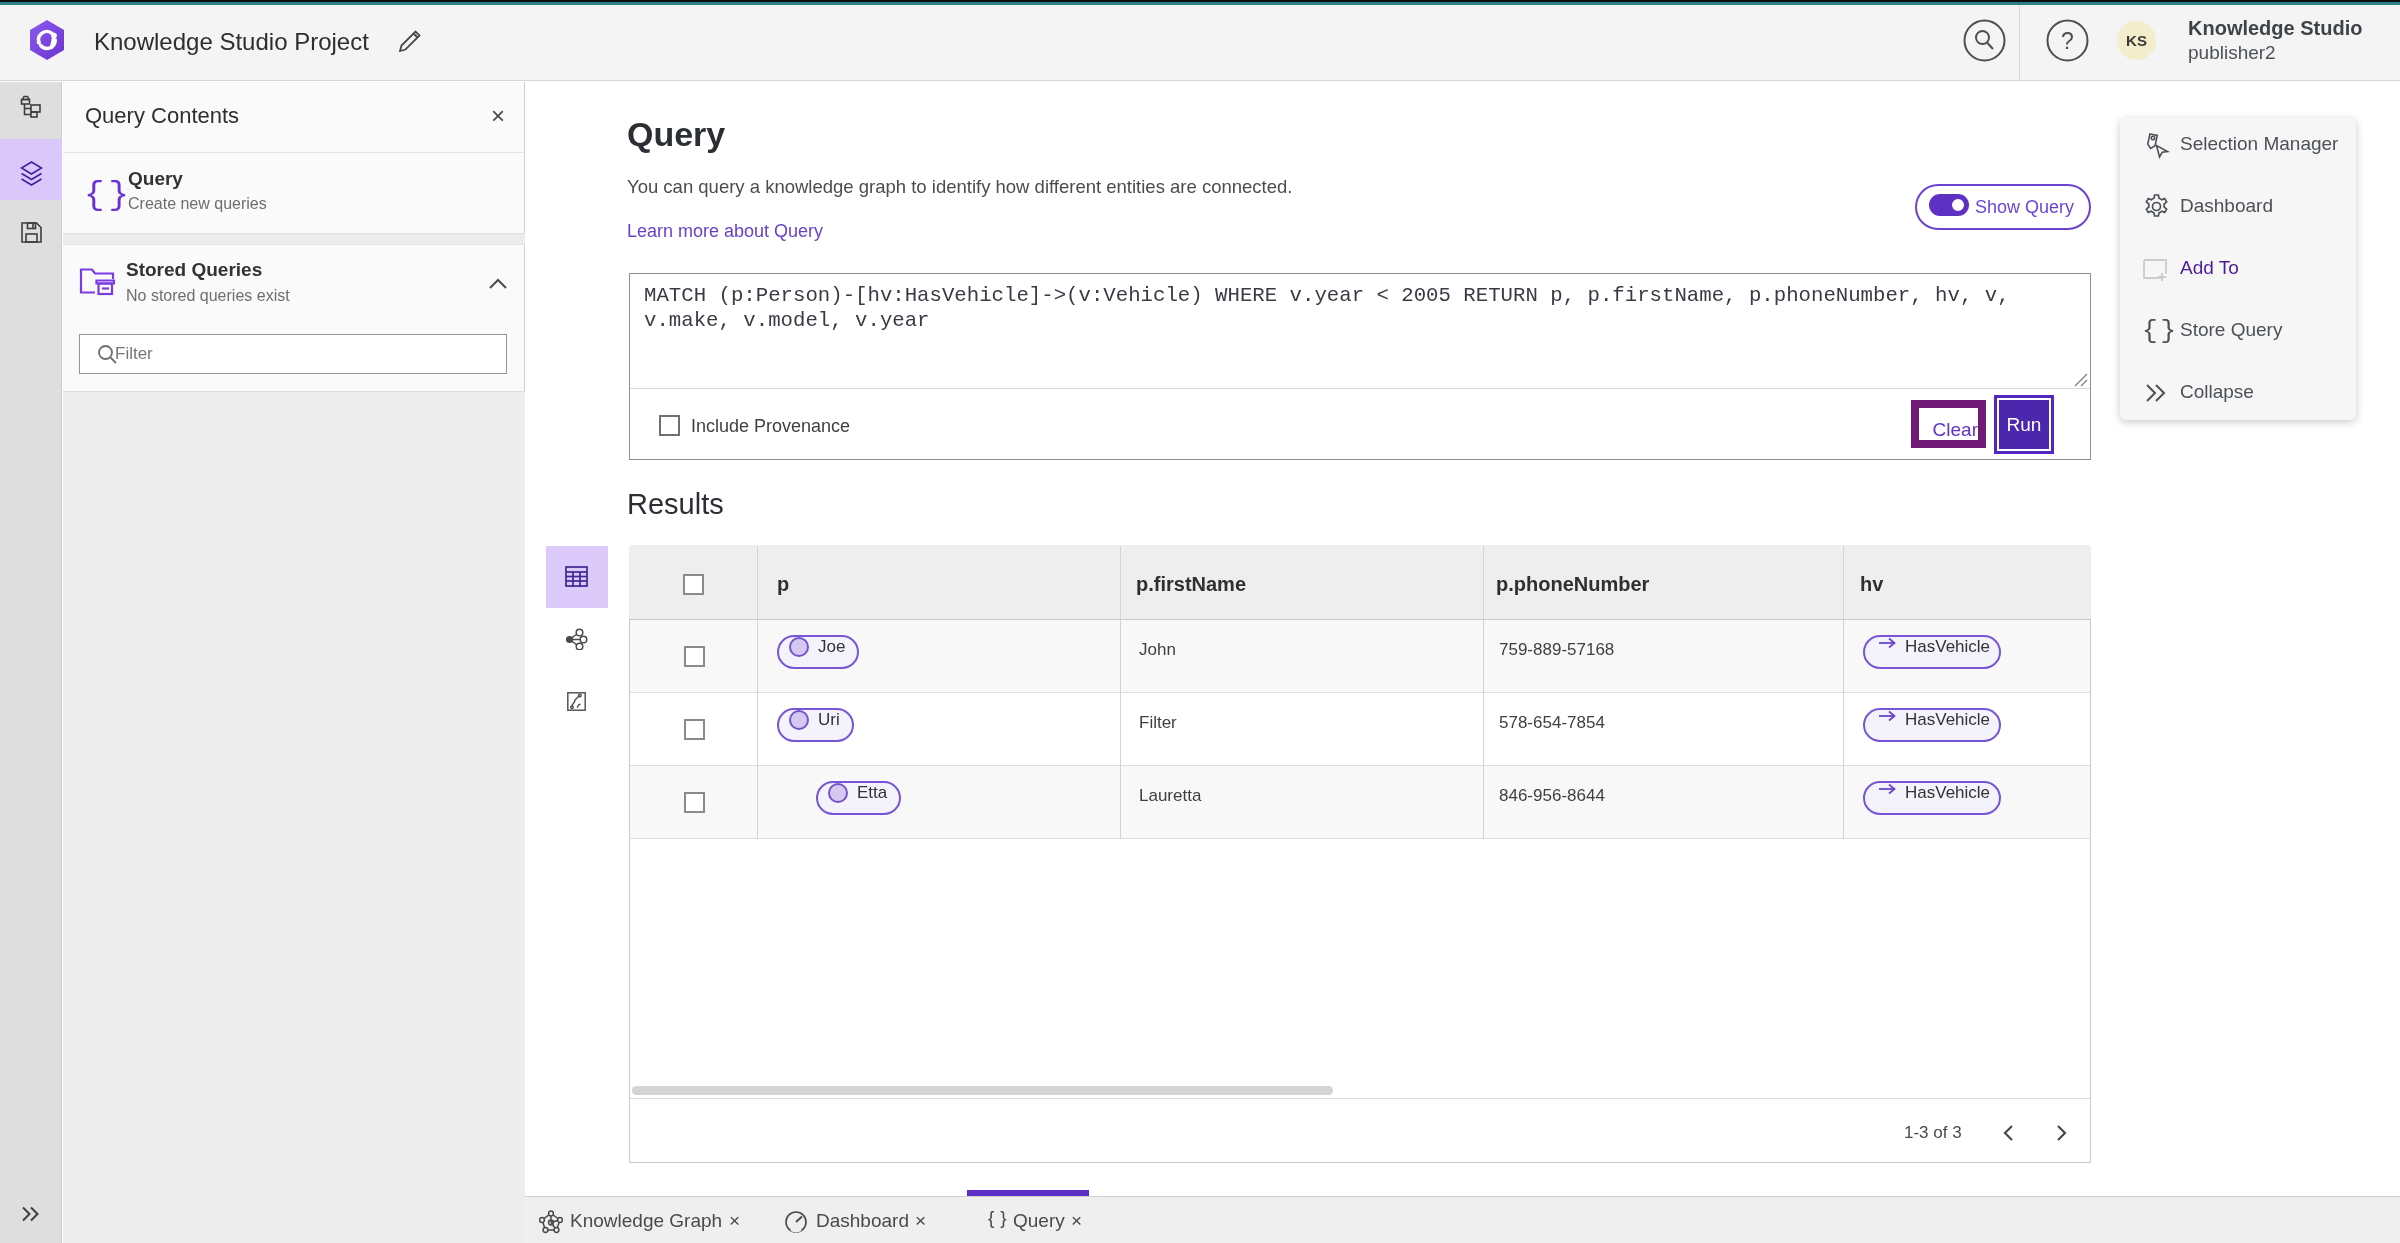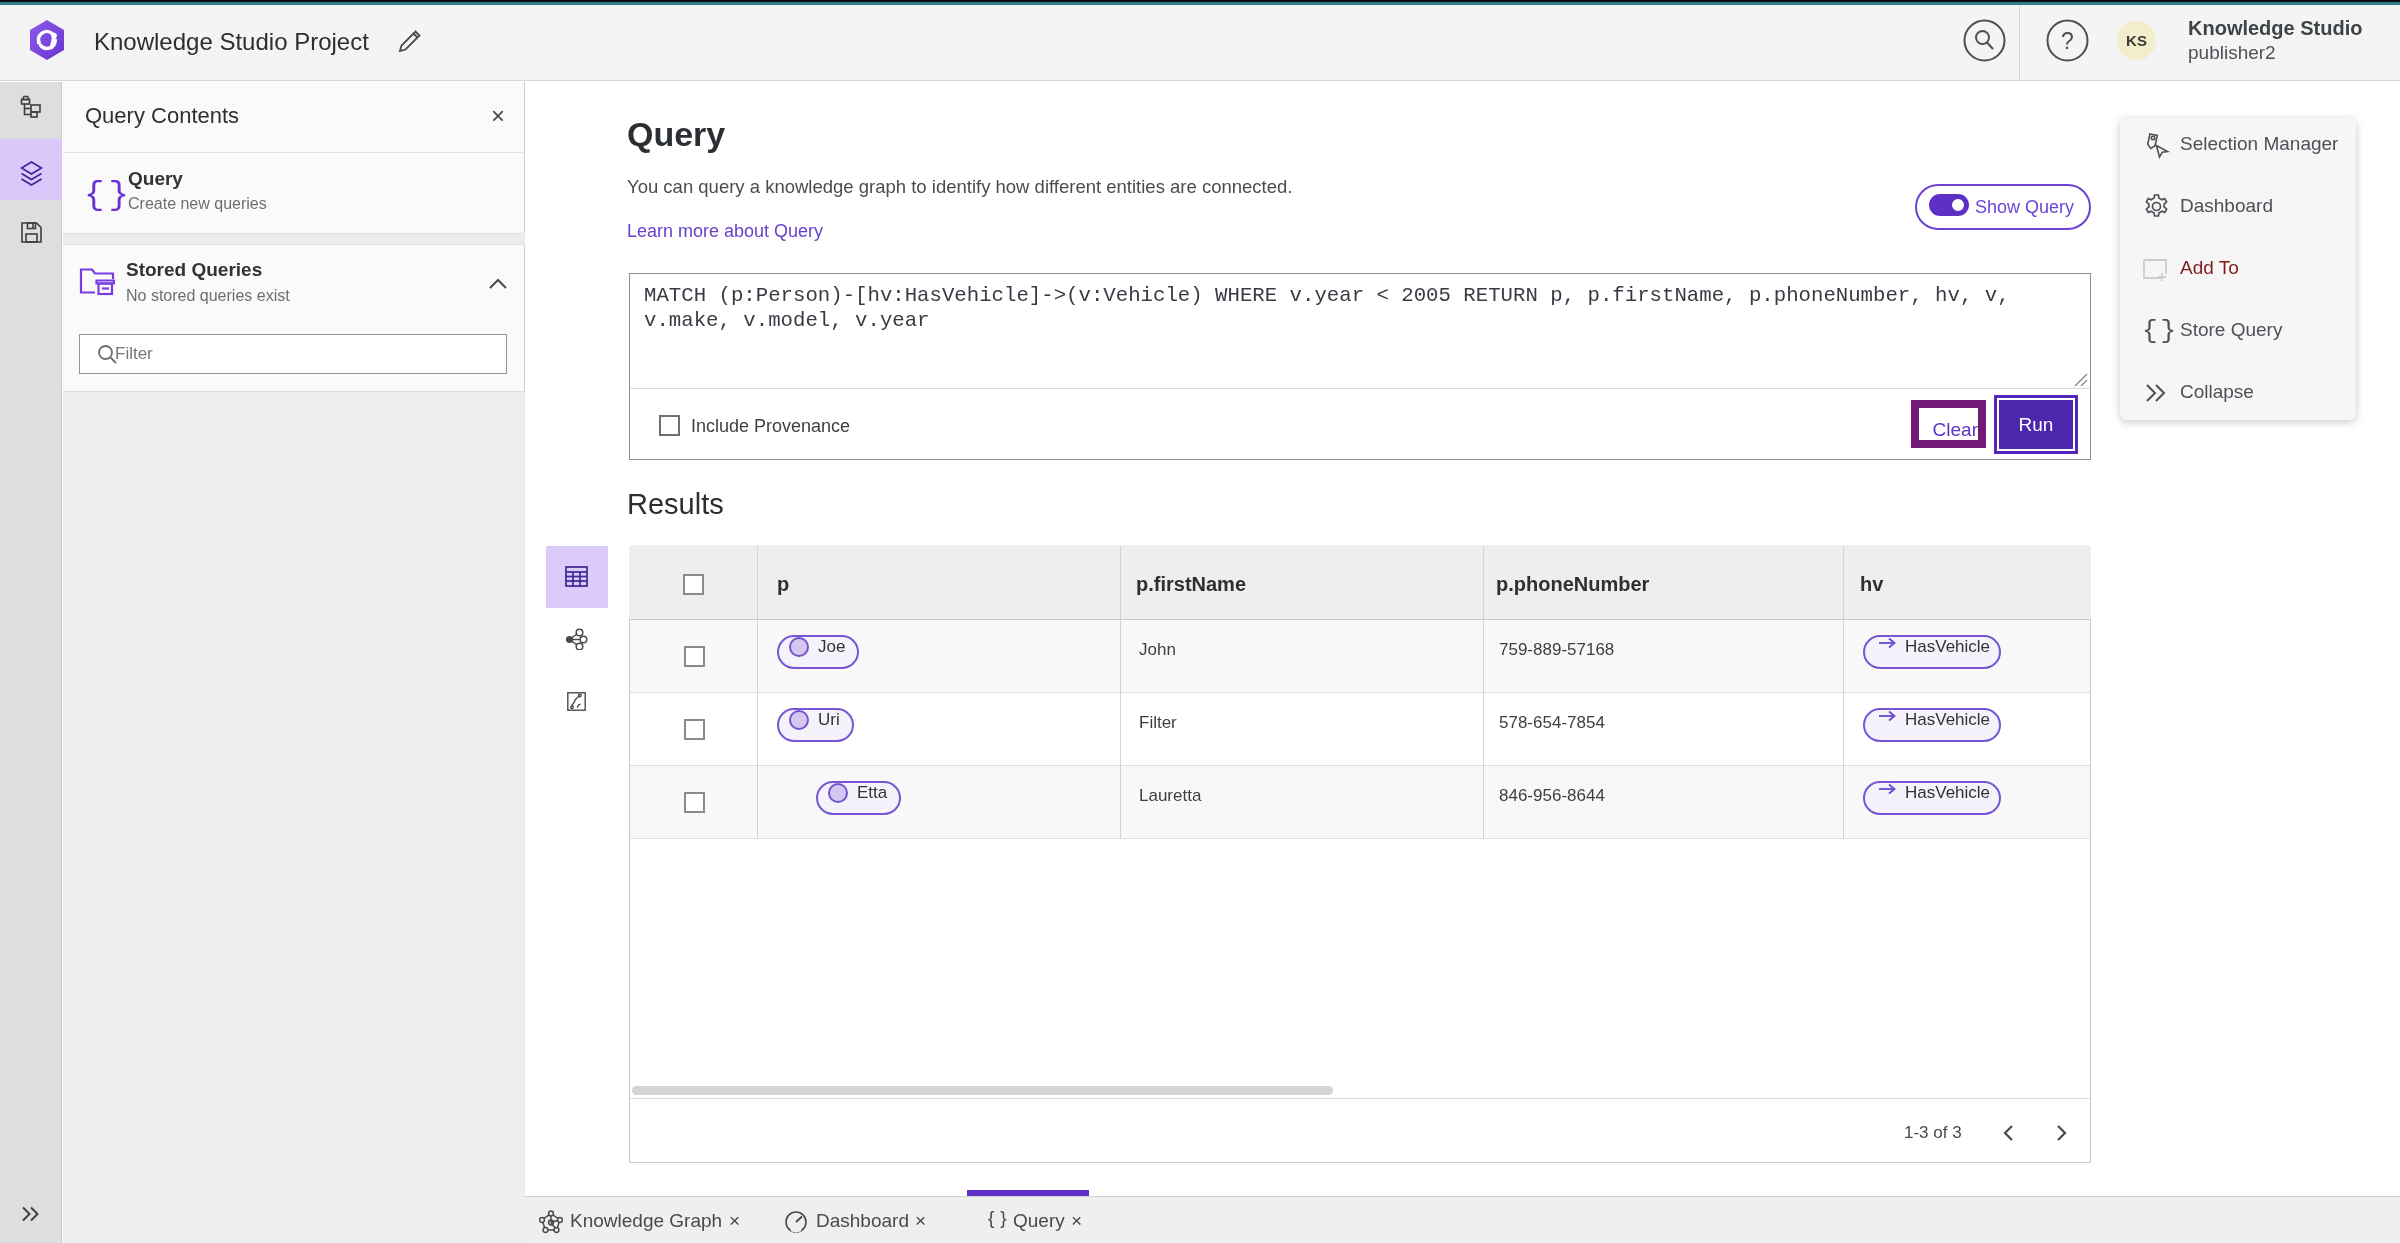--- a/index.html
+++ b/index.html
@@ -33,21 +33,21 @@
 #togglepill{left:1915px;top:184px;width:176px;height:46px;border:2px solid #6d43d2;border-radius:23px;background:#fff}
 #toggletrack{left:1929px;top:194px;width:40px;height:22px;border-radius:11px;background:#5e30c4}
 #toggleknob{left:1949px;top:196px;width:18px;height:18px;border-radius:50%;background:#fff;border:3px solid #5e30c4}
 #togglelabel{left:1975px;top:197px;font-size:18px;color:#6a46d4}
 #qbox{left:629px;top:273px;width:1462px;height:187px;border:1px solid #8e8e8e}
 #qtext{left:644px;top:283px;width:1440px;font-family:"Liberation Mono",monospace;font-size:20.7px;line-height:25px;color:#3a3a44;white-space:pre-wrap}
 #qdivider{left:630px;top:388px;width:1460px;height:1px;background:#dadada}
 #incbox{left:659px;top:415px;width:21px;height:21px;border:2px solid #6f6f6f;background:#fff}
 #inclabel{left:691px;top:416px;font-size:18px;color:#3f3f3f}
 #clearbtn{left:1911px;top:400px;width:75px;height:48px;border:8px solid #701a75;color:#5d33c8;font-size:19px;text-align:right;line-height:44px}
-#runbtn{left:1994px;top:395px;width:84px;height:59px;border:3px solid #5327bd;background:#4c26ad;box-shadow:inset 0 0 0 2px #fff;color:#fff;font-size:19px;text-align:center;line-height:53px}
+#runbtn{left:1994px;top:395px;width:60px;height:59px;border:3px solid #5327bd;background:#4c26ad;box-shadow:inset 0 0 0 2px #fff;color:#fff;font-size:19px;text-align:center;line-height:53px}
 h2.r{left:627px;top:488px;font-size:29px;font-weight:400;color:#2b2f33;position:absolute}
 #tbtool1{left:546px;top:546px;width:62px;height:62px;background:#dccbfa}
 #tablebox{left:629px;top:545px;width:1462px;height:618px;border:1px solid #c9c9c9;border-radius:4px 4px 0 0}
 #thead{left:629px;top:545px;width:1462px;height:75px;background:#eeeeee;border-bottom:1px solid #c9c9c9;border-radius:4px 4px 0 0}
 .th{position:absolute;font-size:20px;font-weight:700;color:#2f2f2f}
 .cell{position:absolute;font-size:17px;color:#3f3f3f}
 .row1{left:630px;top:620px;width:1460px;height:73px;background:#f8f8f8;border-bottom:1px solid #dedede}
 .row2{left:630px;top:693px;width:1460px;height:73px;background:#ffffff;border-bottom:1px solid #dedede}
 .row3{left:630px;top:766px;width:1460px;height:73px;background:#f8f8f8;border-bottom:1px solid #dedede}
 .colsep{position:absolute;width:1px;background:#d4d4d4}
@@ -347,21 +347,21 @@
 </svg>
   </div>
 <div class="abs menulabel" style="left:2180px;top:195px">Dashboard</div>
 <div class="abs" style="left:2142px;top:254px">
 <svg width="29" height="29" viewBox="0 0 29 29" fill="none" stroke="#c9cdd1" stroke-width="1.8">
 <path d="M2 6 V24 H20"></path>
       <path d="M2 6 H24 V20"></path>
 <path d="M20 19 V27 M16 23 H24"></path>
 </svg>
   </div>
-<div class="abs menulabel" style="left:2180px;top:257px;color:#7f1d1d">Add To</div>
+<div class="abs menulabel" style="left:2180px;top:257px;color:#4c1d95">Add To</div>
 <div class="abs" style="left:2142px;top:316px;font-family:'Liberation Mono',monospace;font-size:26px;color:#4b5157;letter-spacing:3px">{}</div>
 <div class="abs menulabel" style="left:2180px;top:319px">Store Query</div>
 <div class="abs" style="left:2144px;top:381px">
 <svg width="26" height="24" viewBox="0 0 26 24" fill="none" stroke="#4b5157" stroke-width="2">
 <path d="M3 4 L11 12 L3 20"></path>
       <path d="M12 4 L20 12 L12 20"></path>
 </svg>
   </div>
 <div class="abs menulabel" style="left:2180px;top:381px">Collapse</div>
 

